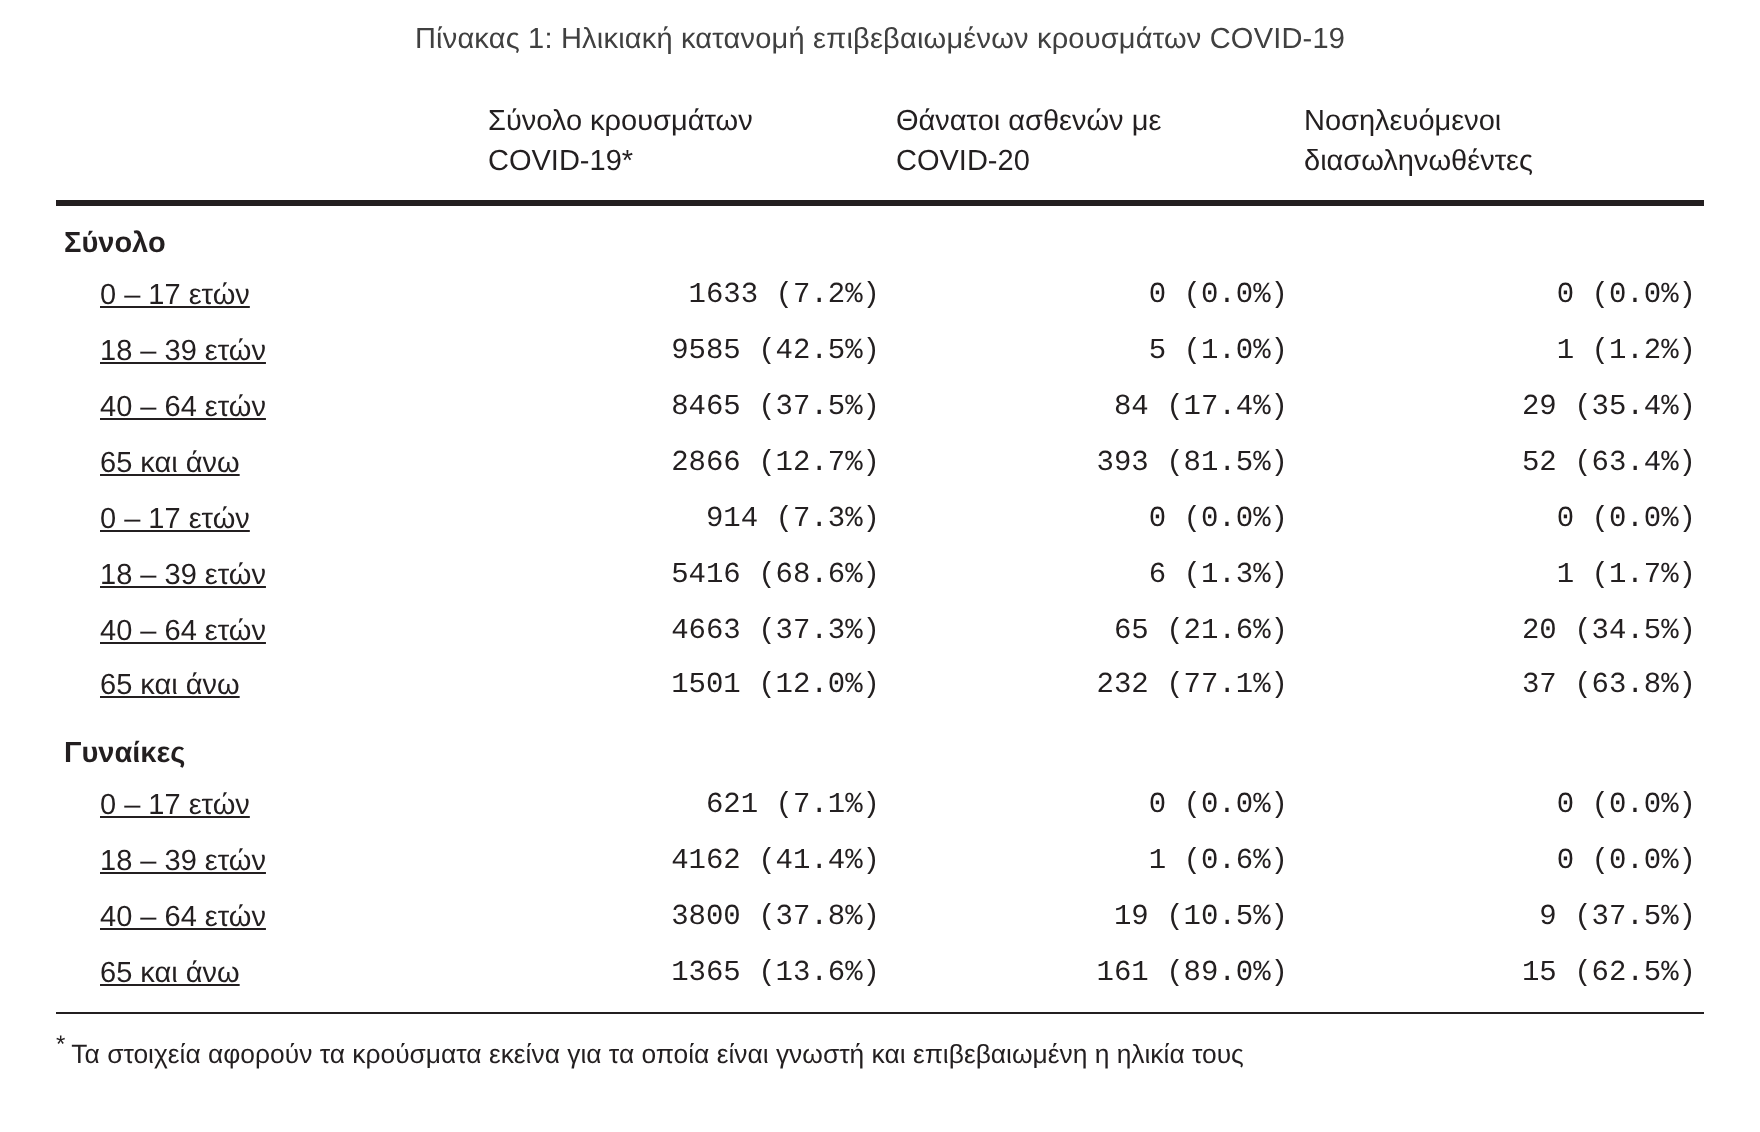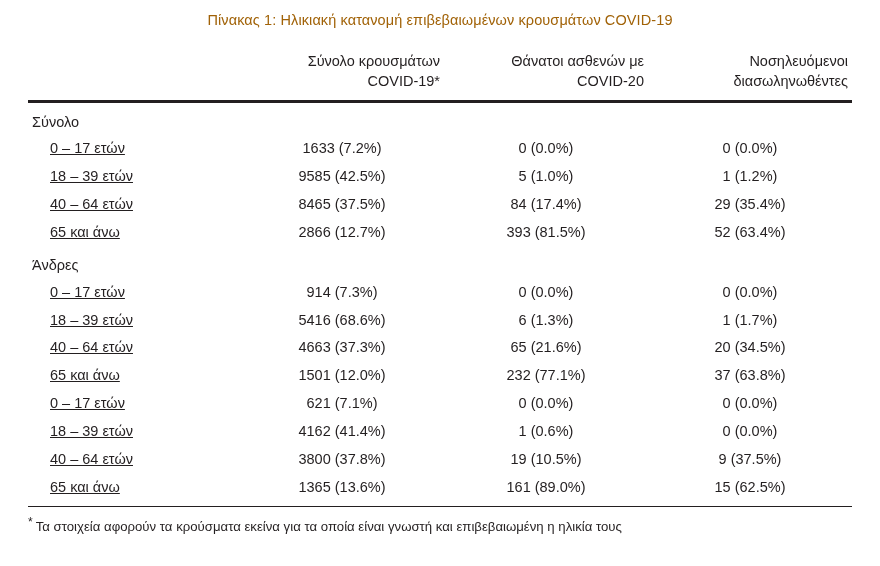--- a/index.html
+++ b/index.html
@@ -17,21 +17,21 @@
   .page {
     position: relative;
     width: 880px;
     height: 566px;
     box-sizing: border-box;
     padding: 0 28px;
   }
   .table-caption {
     text-align: center;
     font-size: 14.5px;
-    color: #a16207;
+    color: #404040;
     padding-top: 12px;
     padding-bottom: 14px;
     letter-spacing: 0.1px;
   }
   table.data {
     width: 824px;
     border-collapse: collapse;
     table-layout: fixed;
   }
   table.data col.c0 { width: 212px; }
@@ -57,42 +57,43 @@
     border-top: 1.6px solid #231f20;
     height: 0;
     padding: 0;
     font-size: 0;
     line-height: 0;
   }
 
   thead th {
     font-weight: normal;
     font-size: 14.5px;
-    text-align: right;
+    text-align: left;
     vertical-align: bottom;
     padding: 10px 4px 9px 4px;
     line-height: 1.35;
     color: #231f20;
   }
   thead th.blank { }
 
   tbody td {
     font-size: 14.5px;
     padding: 4.5px 4px;
     color: #231f20;
     line-height: 1.3;
   }
   tbody td.label {
     text-align: left;
   }
   tbody td.num {
-    text-align: center;
+    text-align: right;
+    font-family: Liberation Mono, monospace;
   }
   tr.group td.label {
-    font-weight: normal;
+    font-weight: bold;
     padding-top: 10px;
     padding-bottom: 3px;
   }
   tr.age td.label {
     padding-left: 22px;
     text-decoration: underline;
   }
   tr.spacer td {
     height: 5px;
     padding: 0;
@@ -178,26 +179,20 @@
         <td class="num">84 (17.4%)</td>
         <td class="num">29 (35.4%)</td>
       </tr>
       <tr class="age">
         <td class="label">65 και άνω</td>
         <td class="num">2866 (12.7%)</td>
         <td class="num">393 (81.5%)</td>
         <td class="num">52 (63.4%)</td>
       </tr>
 
-      <tr class="group">
-        <td class="label">Άνδρες</td>
-        <td class="num"></td>
-        <td class="num"></td>
-        <td class="num"></td>
-      </tr>
       <tr class="age">
         <td class="label">0 – 17 ετών</td>
         <td class="num">914 (7.3%)</td>
         <td class="num">0 (0.0%)</td>
         <td class="num">0 (0.0%)</td>
       </tr>
       <tr class="age">
         <td class="label">18 – 39 ετών</td>
         <td class="num">5416 (68.6%)</td>
         <td class="num">6 (1.3%)</td>
@@ -209,20 +204,26 @@
         <td class="num">65 (21.6%)</td>
         <td class="num">20 (34.5%)</td>
       </tr>
       <tr class="age">
         <td class="label">65 και άνω</td>
         <td class="num">1501 (12.0%)</td>
         <td class="num">232 (77.1%)</td>
         <td class="num">37 (63.8%)</td>
       </tr>
 
+      <tr class="group">
+        <td class="label">Γυναίκες</td>
+        <td class="num"></td>
+        <td class="num"></td>
+        <td class="num"></td>
+      </tr>
       <tr class="age">
         <td class="label">0 – 17 ετών</td>
         <td class="num">621 (7.1%)</td>
         <td class="num">0 (0.0%)</td>
         <td class="num">0 (0.0%)</td>
       </tr>
       <tr class="age">
         <td class="label">18 – 39 ετών</td>
         <td class="num">4162 (41.4%)</td>
         <td class="num">1 (0.6%)</td>

